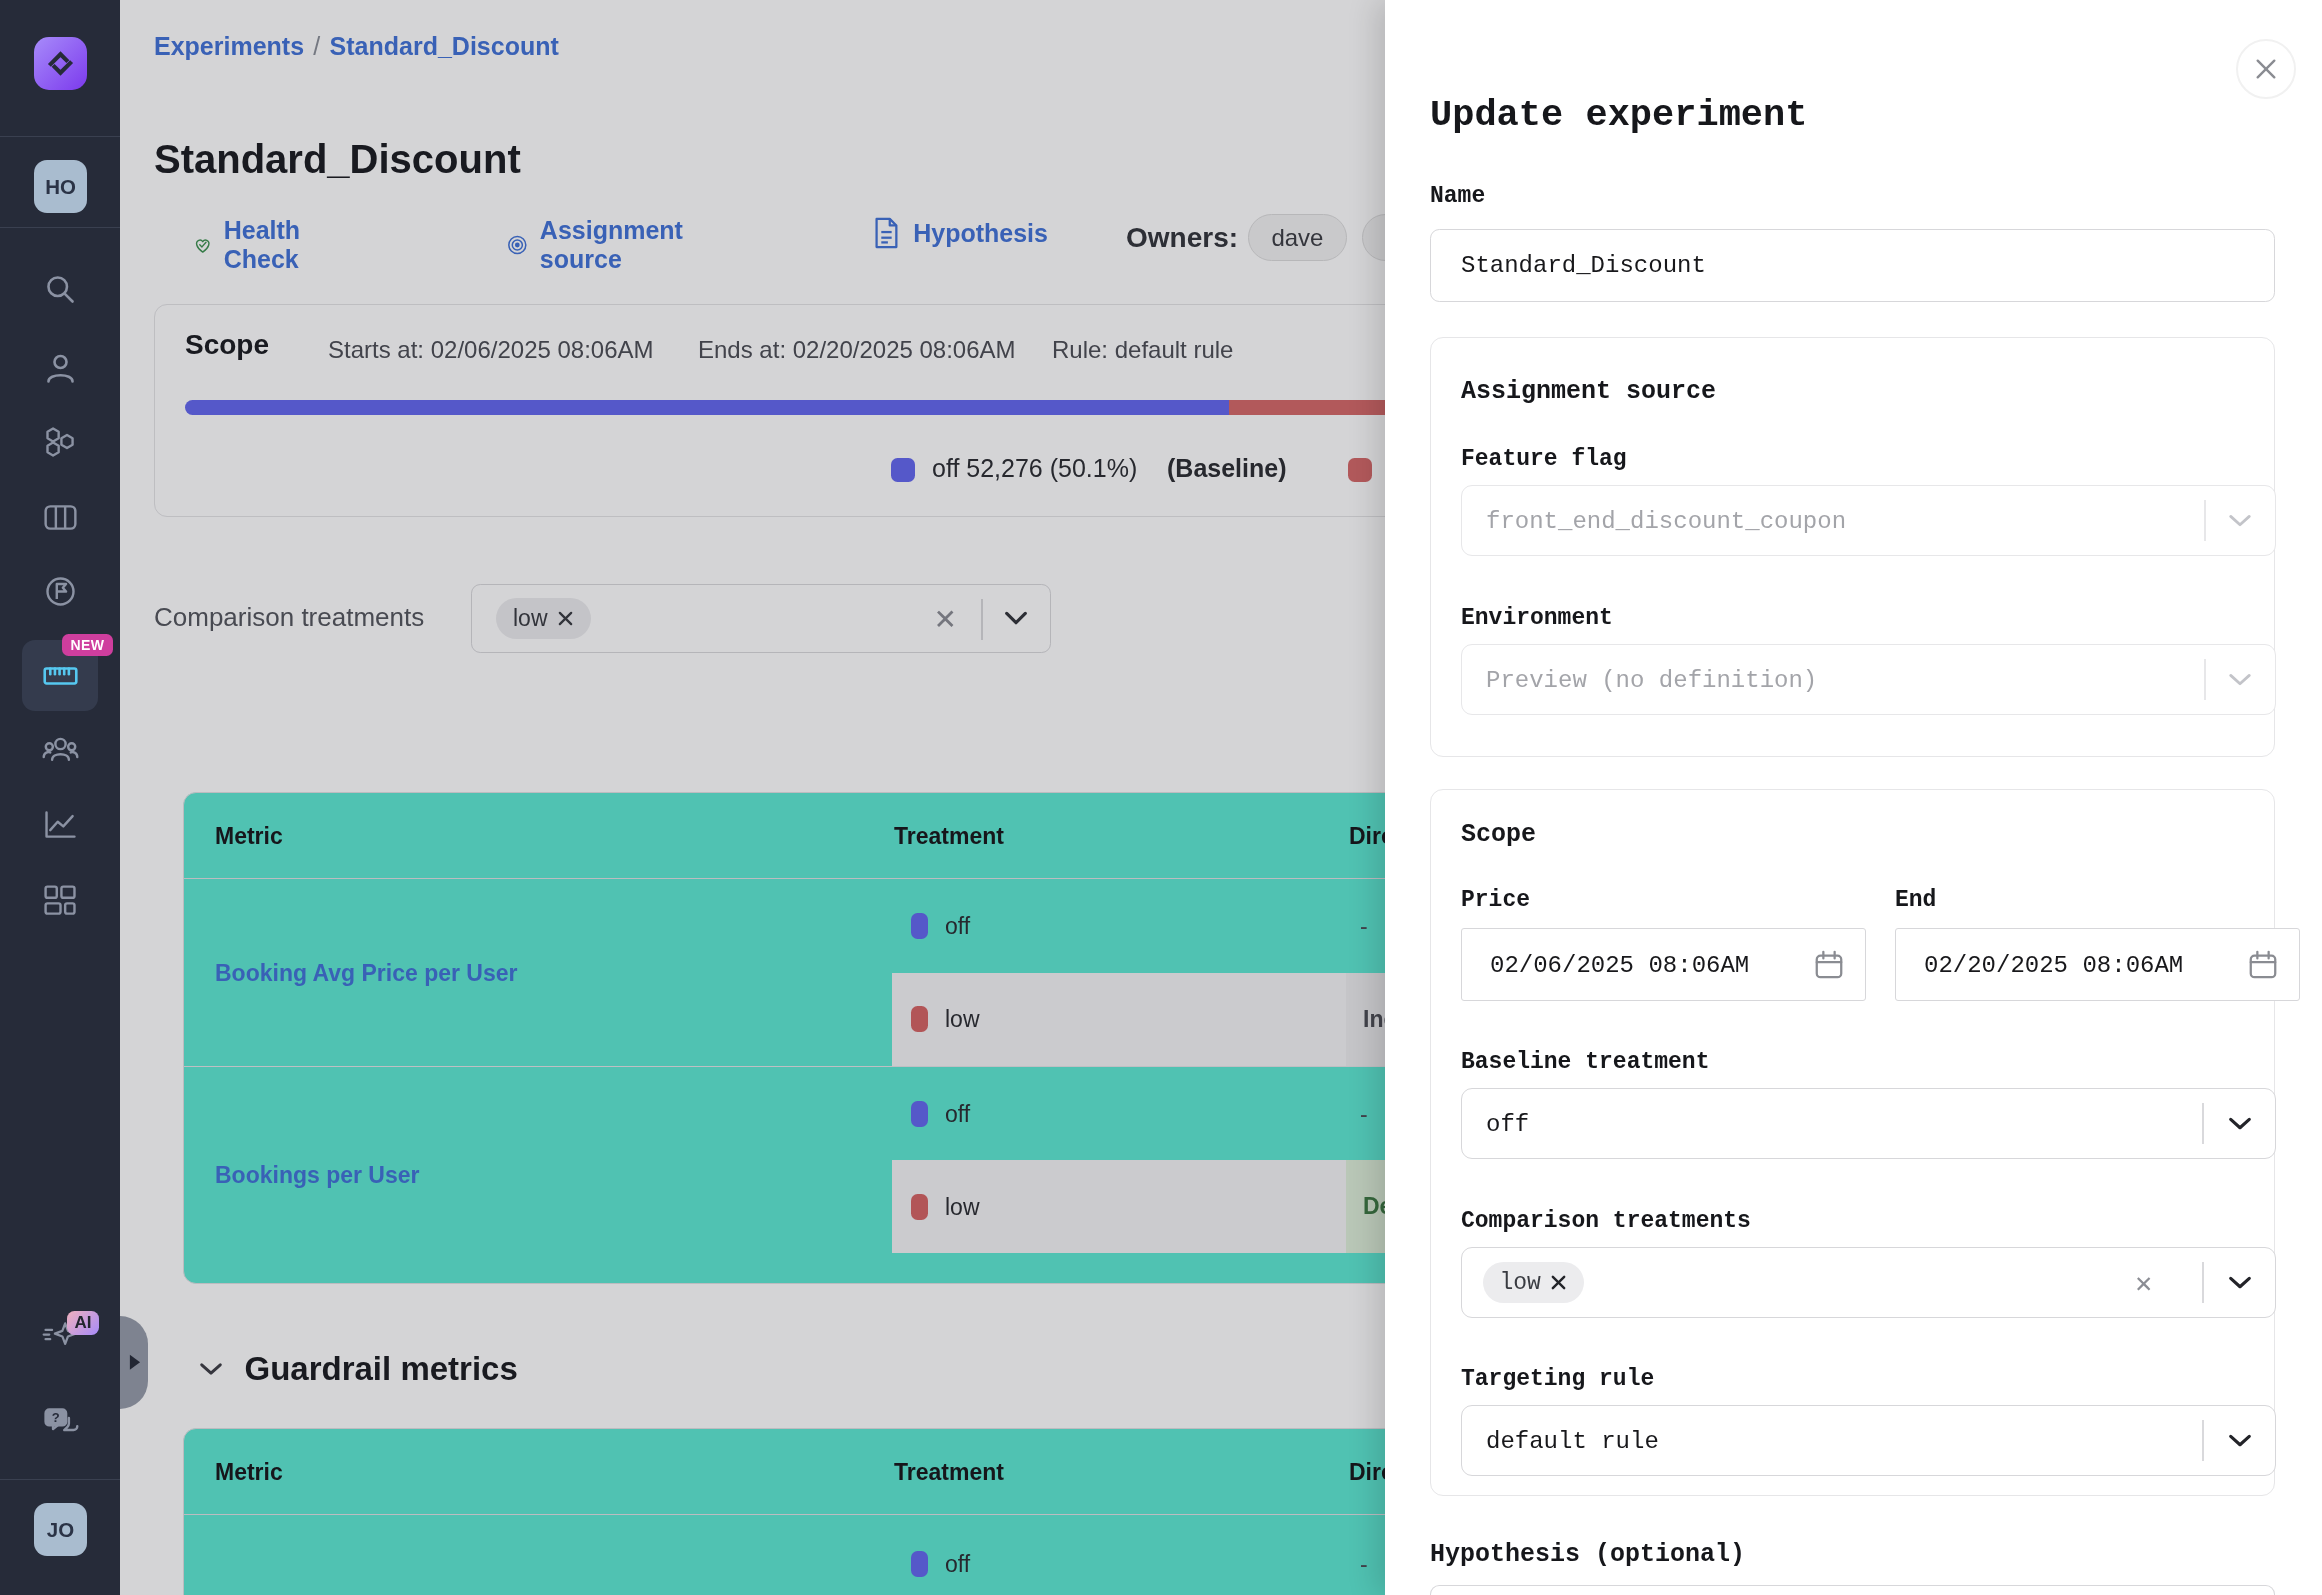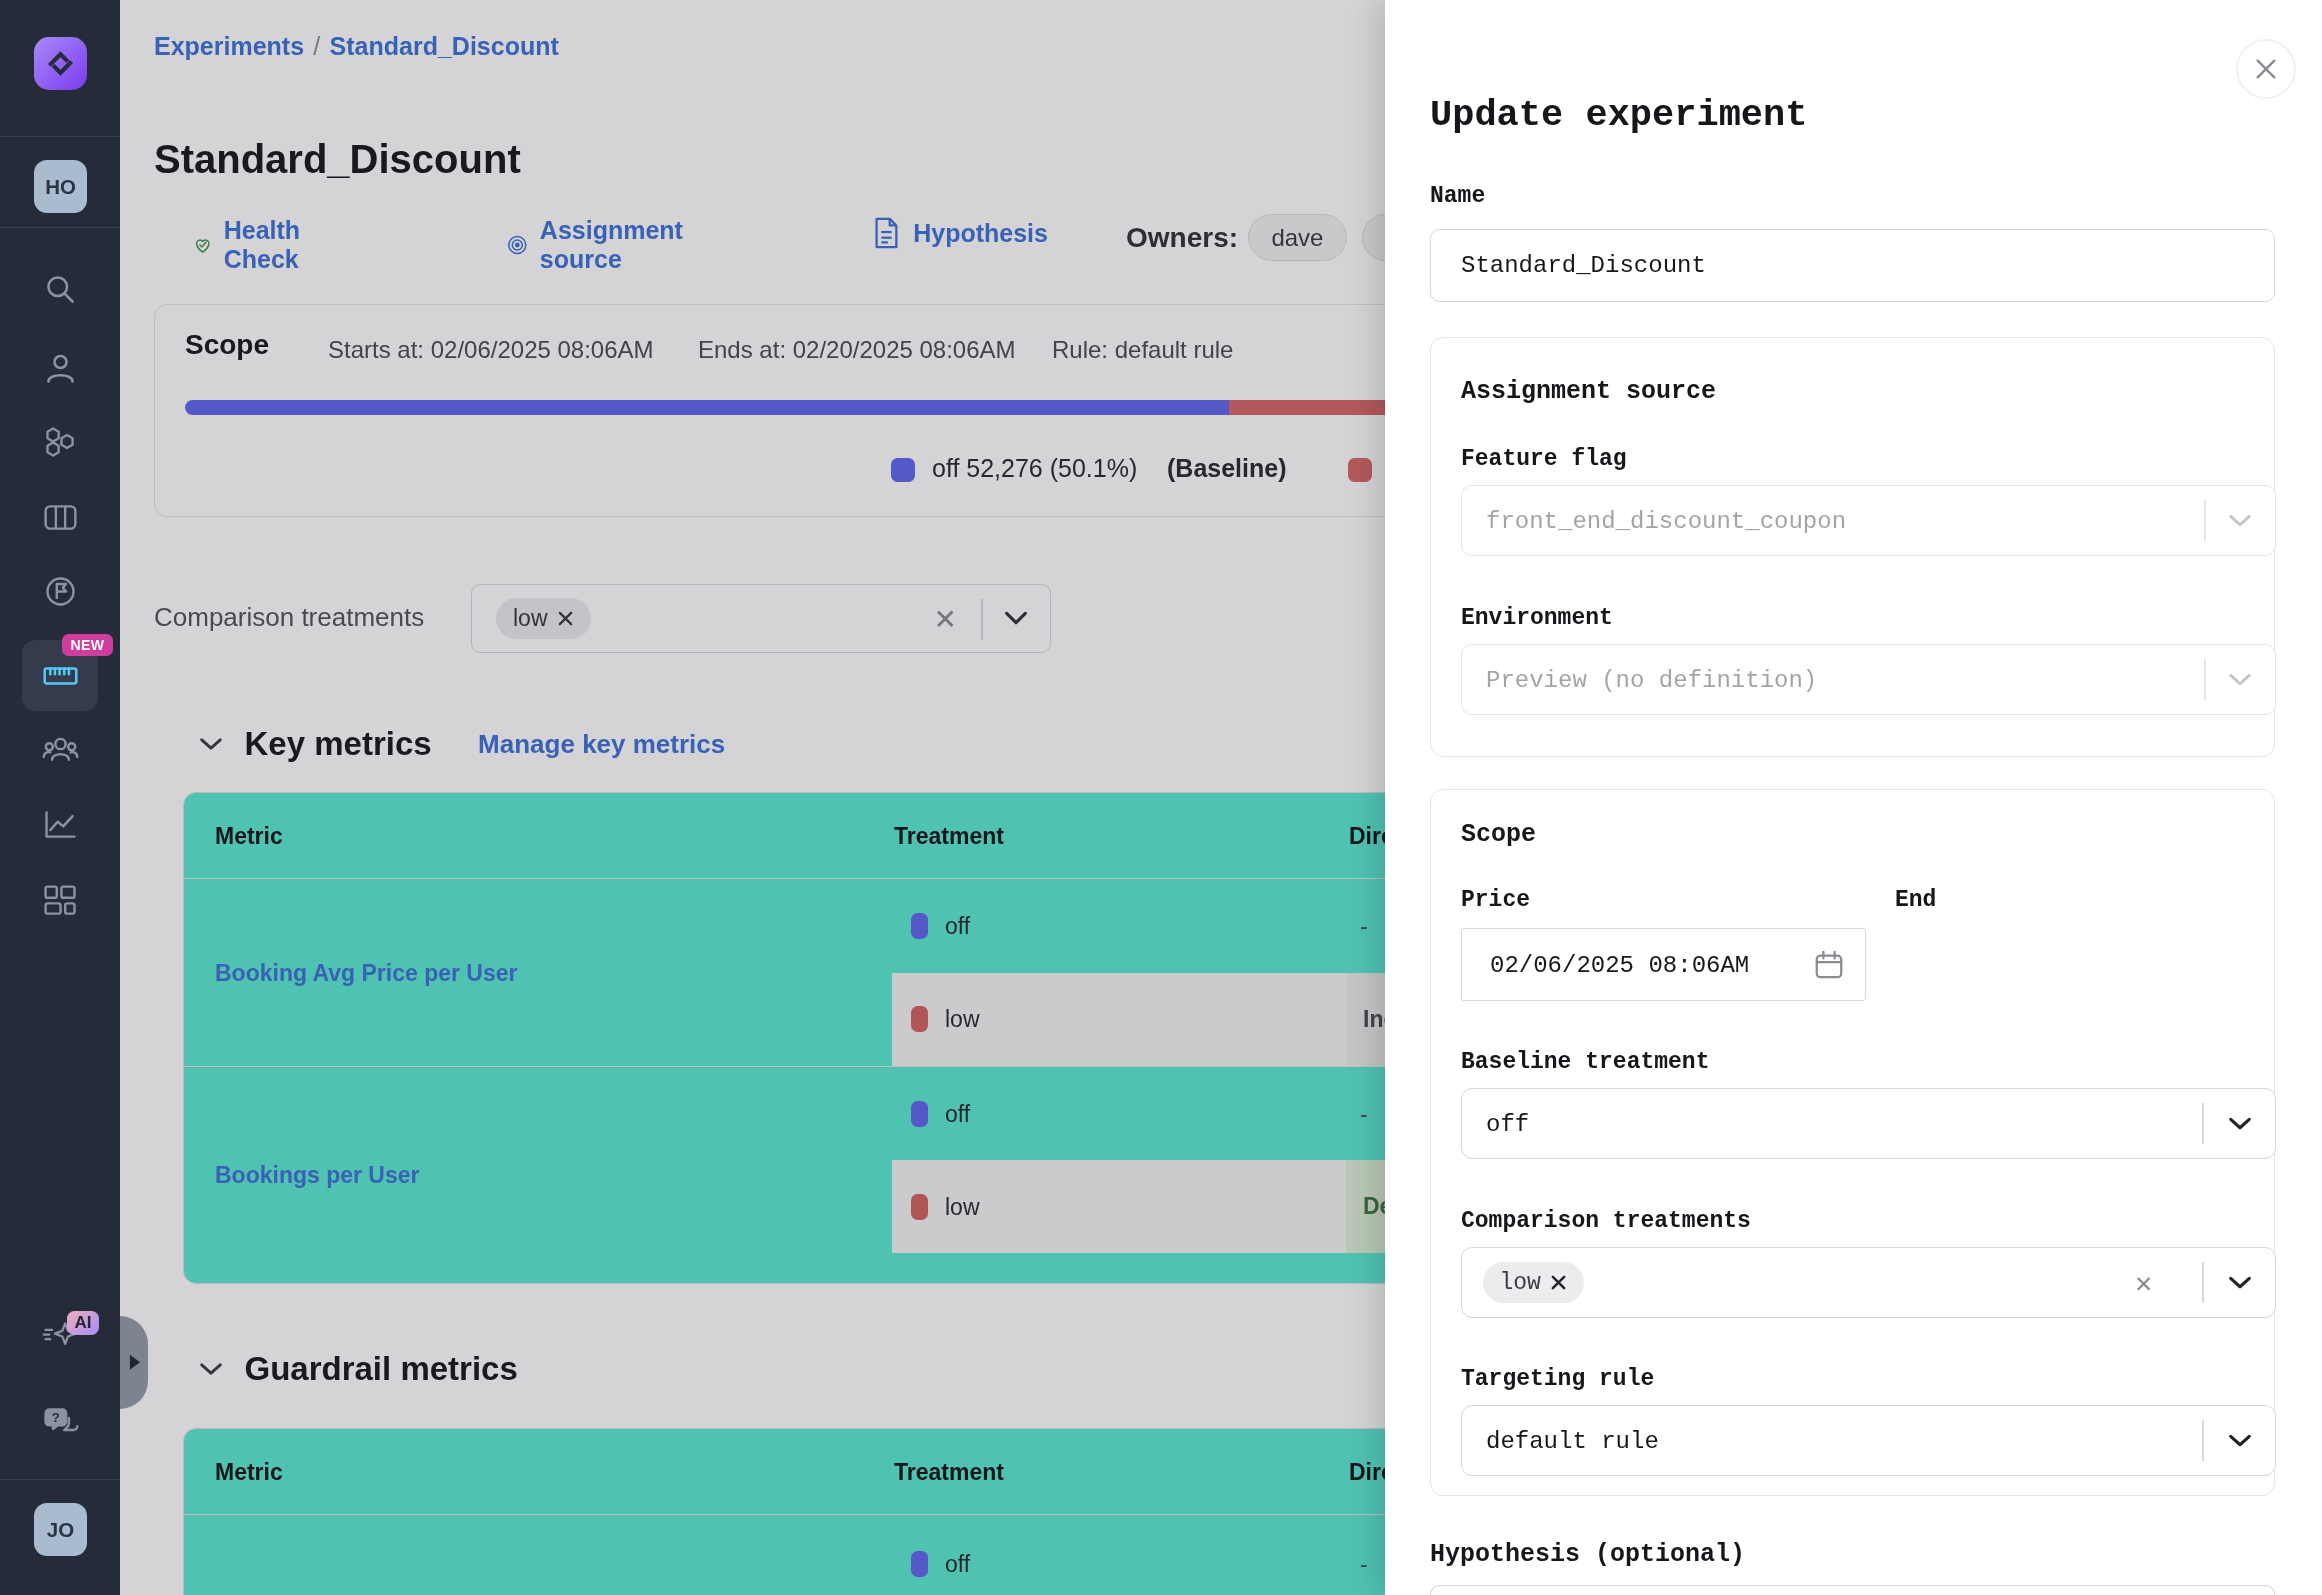--- a/index.html
+++ b/index.html
@@ -264,27 +264,20 @@
             <line x1="15" y1="3" x2="3" y2="15"></line>
           </svg>
       </span>
       <span class="sel-x" style="right:93px">✕</span>
       <span class="sel-bar" style="right:67px"></span>
       <svg class="sel-chev" style="right:20.5px" width="28" height="18.6" viewBox="0 0 30 20" fill="none" stroke="#33353b" stroke-width="3.4" stroke-linecap="round" stroke-linejoin="round">
           <path d="M5 4l10 10L25 4"></path>
         </svg>
     </div>
 
-    <div class="sect-head" style="left:78px;top:725px">
-      <svg width="26" height="17" viewBox="0 0 28 18" fill="none" stroke="#3f3f46" stroke-width="3.2" stroke-linecap="round" stroke-linejoin="round">
-          <path d="M4 4l10 9 10-9"></path>
-        </svg>
-      <span class="sect-title">Key metrics</span>
-      <span class="manage">Manage key metrics</span>
-    </div>
 
     <section class="tbl-card" style="top:792px;height:492px">
       <div class="tbl-head">
         <span class="col-metric">Metric</span>
         <span class="col-treat">Treatment</span>
         <span class="col-dir">Direction</span>
       </div>
       <div class="rowgrp" style="height:188px">
         <a class="metric-link">Booking Avg Price per User</a>
         <div class="subrow" style="top:0">
@@ -383,20 +376,29 @@
       </div>
     </section>
 
     <section class="p-card" style="top:789px;height:707px">
       <span class="card-h" style="top:30px">Scope</span>
       <span class="fld-label" style="top:97px">Price</span>
       <span class="fld-label" style="left:464px;top:97px">End</span>
 
       <div class="datebox" style="left:30px;top:138px">
         <span class="val">02/06/2025 08:06AM</span>
+        <svg class="cal" width="32" height="32" viewBox="0 0 34 34" fill="none" stroke="#8a8c92" stroke-width="2.4" stroke-linecap="round">
+            <rect x="4" y="7" width="26" height="23" rx="4"></rect>
+            <line x1="11" y1="3" x2="11" y2="10"></line>
+            <line x1="23" y1="3" x2="23" y2="10"></line>
+            <line x1="4" y1="14" x2="30" y2="14"></line>
+          </svg>
+      </div>
+      <div class="datebox" style="left:464px;top:138px">
+        <span class="val">02/20/2025 08:06AM</span>
         <svg class="cal" width="32" height="32" viewBox="0 0 34 34" fill="none" stroke="#8a8c92" stroke-width="2.4" stroke-linecap="round">
             <rect x="4" y="7" width="26" height="23" rx="4"></rect>
             <line x1="11" y1="3" x2="11" y2="10"></line>
             <line x1="23" y1="3" x2="23" y2="10"></line>
             <line x1="4" y1="14" x2="30" y2="14"></line>
           </svg>
       </div>
 
       <span class="fld-label" style="top:259px">Baseline treatment</span>
       <div class="sel" style="top:298px">

